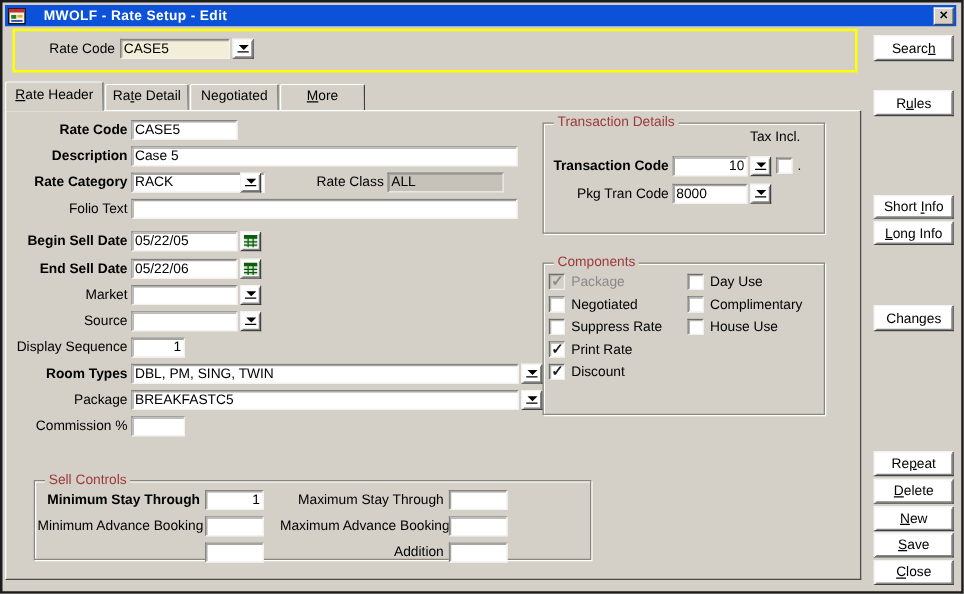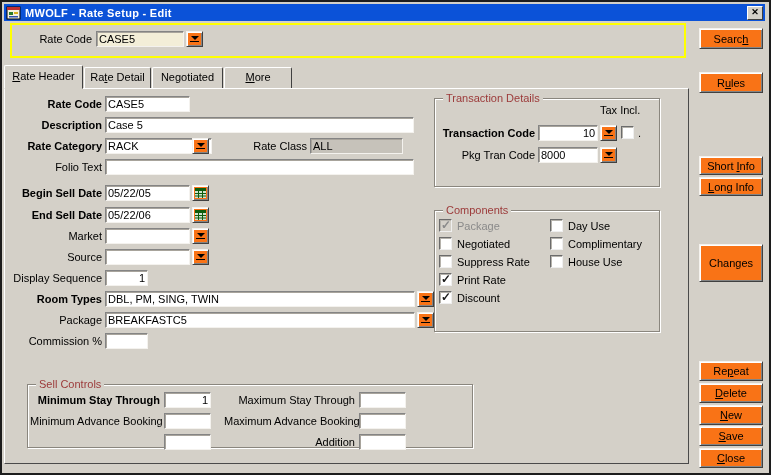--- a/index.html
+++ b/index.html
@@ -7,29 +7,29 @@
   .window{
     position:relative;width:771px;height:475px;
     background:#d4d0c8;border:2px solid #1c1c1c;
     overflow:hidden;font-size:11px;color:#000;
   }
   
   .titlebar{
     position:absolute;left:2px;top:2px;width:761px;height:17px;
     background:#0b52d8;display:flex;align-items:center;padding:0 2px;
   }
-  .titlebar .ttext{color:#fff;font-weight:bold;font-size:11px;margin-left:4px;white-space:nowrap;letter-spacing:.3px;}
+  .titlebar .ttext{color:#fff;font-weight:bold;font-size:11px;margin-left:14px;white-space:nowrap;letter-spacing:.3px;}
   .appicon{width:15px;height:14px;display:block;}
   .closebtn{
     margin-left:auto;width:16px;height:14px;background:#d4d0c8;
     border:1px solid;border-color:#fff #404040 #404040 #fff;
     font-size:9px;font-weight:bold;line-height:11px;text-align:center;padding:0;cursor:default;color:#000;
   }
   .btn3d{
-    background:#f97316;border:1px solid;border-color:#f4f2ee #404040 #404040 #f4f2ee;
+    background:#ffffff;border:1px solid;border-color:#f4f2ee #404040 #404040 #f4f2ee;
     box-shadow:inset 1px 1px 0 #fff, inset -1px -1px 0 #848484;
     font-size:11px;color:#000;cursor:default;padding:0;
   }
   .u{text-decoration:underline;}
   i{font-style:normal;}
   
   .hlbox{position:absolute;left:8px;top:21px;width:676px;height:35px;border:2px solid #ffff00;}
   .lbl{position:absolute;height:16px;line-height:15px;text-align:right;white-space:nowrap;}
   .lbl.b{font-weight:bold;}
   .field{
@@ -262,21 +262,21 @@
   </button>
   <button class="btn3d rightbtn" style="top:70px;height:21px;">
     <span><i>R</i><i class="u">u</i><i>les</i></span>
   </button>
   <button class="btn3d rightbtn" style="top:154px;height:19px;">
     <span><i>Short </i><i class="u">I</i><i>nfo</i></span>
   </button>
   <button class="btn3d rightbtn" style="top:175px;height:19px;">
     <span><i></i><i class="u">L</i><i>ong Info</i></span>
   </button>
-  <button class="btn3d rightbtn" style="top:242px;height:38px;">
+  <button class="btn3d rightbtn" style="top:242px;height:21px;">
     <span><i>Changes</i><i class="u"></i><i></i></span>
   </button>
   <button class="btn3d rightbtn" style="top:359px;height:20px;">
     <span><i>Re</i><i class="u">p</i><i>eat</i></span>
   </button>
   <button class="btn3d rightbtn" style="top:381px;height:20px;">
     <span><i></i><i class="u">D</i><i>elete</i></span>
   </button>
   <button class="btn3d rightbtn" style="top:403px;height:20px;">
     <span><i></i><i class="u">N</i><i>ew</i></span>

